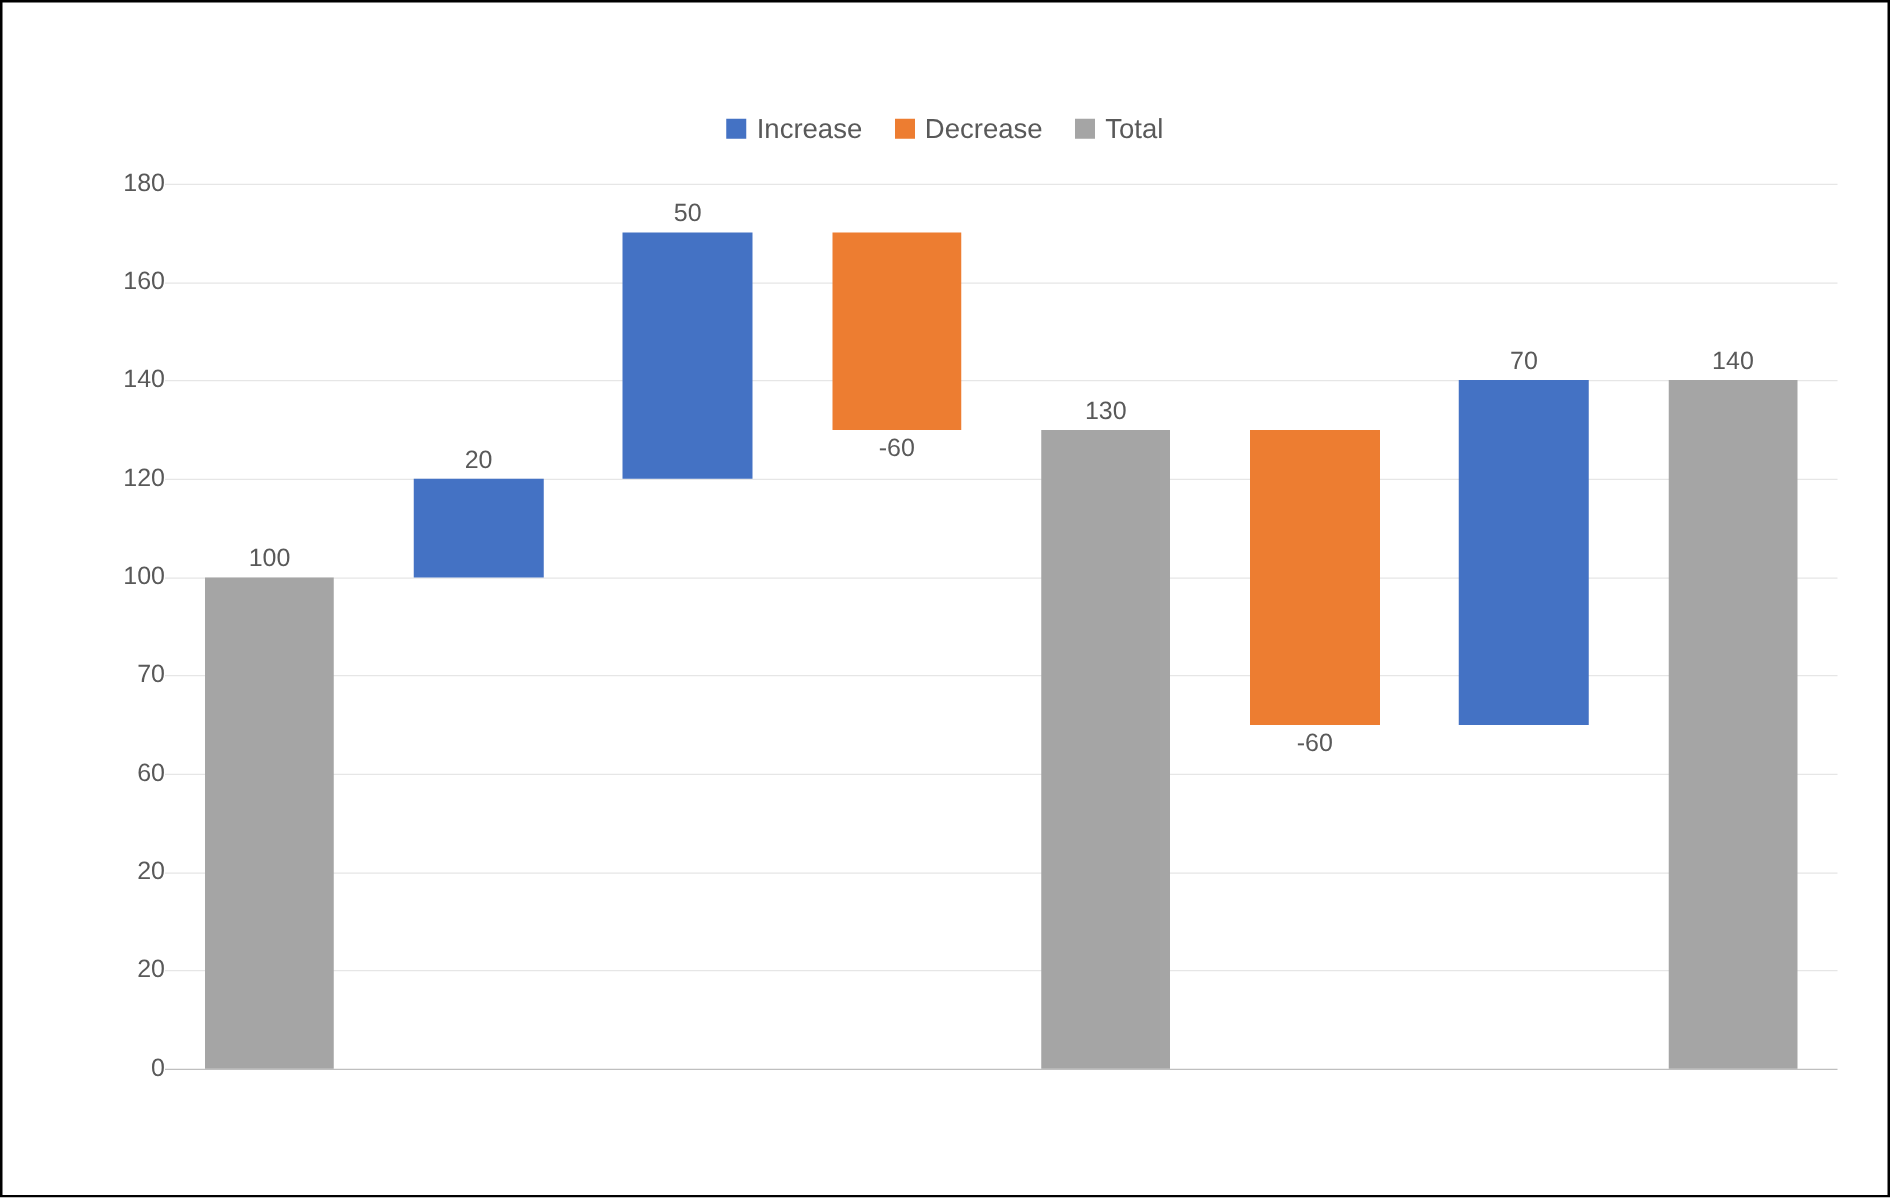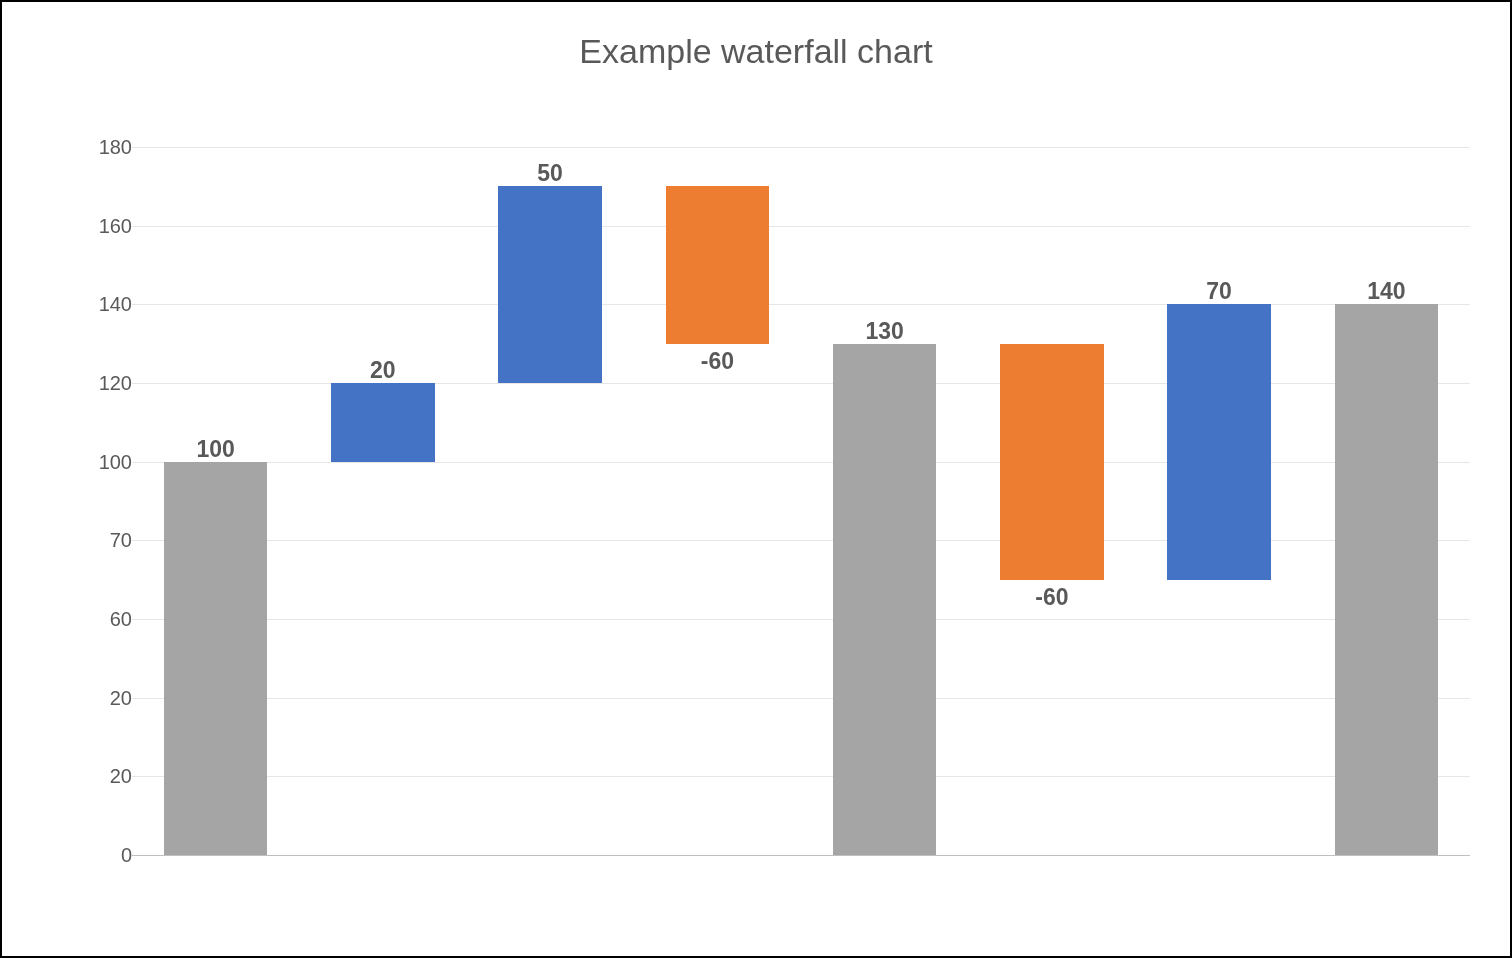--- a/index.html
+++ b/index.html
@@ -92,32 +92,44 @@
     color: #595959;
     white-space: nowrap;
   }
   .bar {
     position: absolute;
     box-sizing: border-box;
   }
   .datalabel {
     position: absolute;
     transform: translateX(-50%);
-    font-size: 23px;
+    font-size: 20px;
     color: #595959;
     white-space: nowrap;
-    font-weight: bold;
   }
 </style>
 </head>
 <body>
 
 <div class="frame">
-  <div class="title">Example waterfall chart</div>
 
+  <div class="legend">
+    <span class="item">
+      <span class="swatch" style="background:#4472C4"></span>
+      <span>Increase</span>
+    </span>
+    <span class="item">
+      <span class="swatch" style="background:#ED7D31"></span>
+      <span>Decrease</span>
+    </span>
+    <span class="item">
+      <span class="swatch" style="background:#A5A5A5"></span>
+      <span>Total</span>
+    </span>
+  </div>
 
   <div class="plot-wrap">
     <div class="plot" id="plot">
         <div class="ylab" style="top: 708px;">0</div>
         <div class="gridline" style="top: 629.333px;"></div>
         <div class="ylab" style="top: 629.333px;">20</div>
         <div class="gridline" style="top: 550.667px;"></div>
         <div class="ylab" style="top: 550.667px;">20</div>
         <div class="gridline" style="top: 472px;"></div>
         <div class="ylab" style="top: 472px;">60</div>

